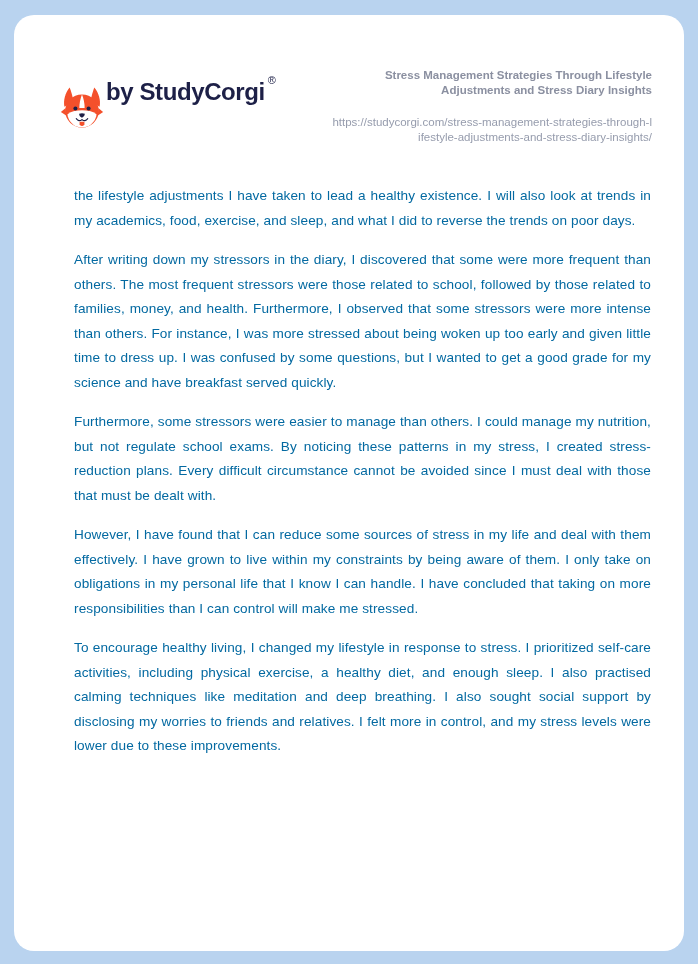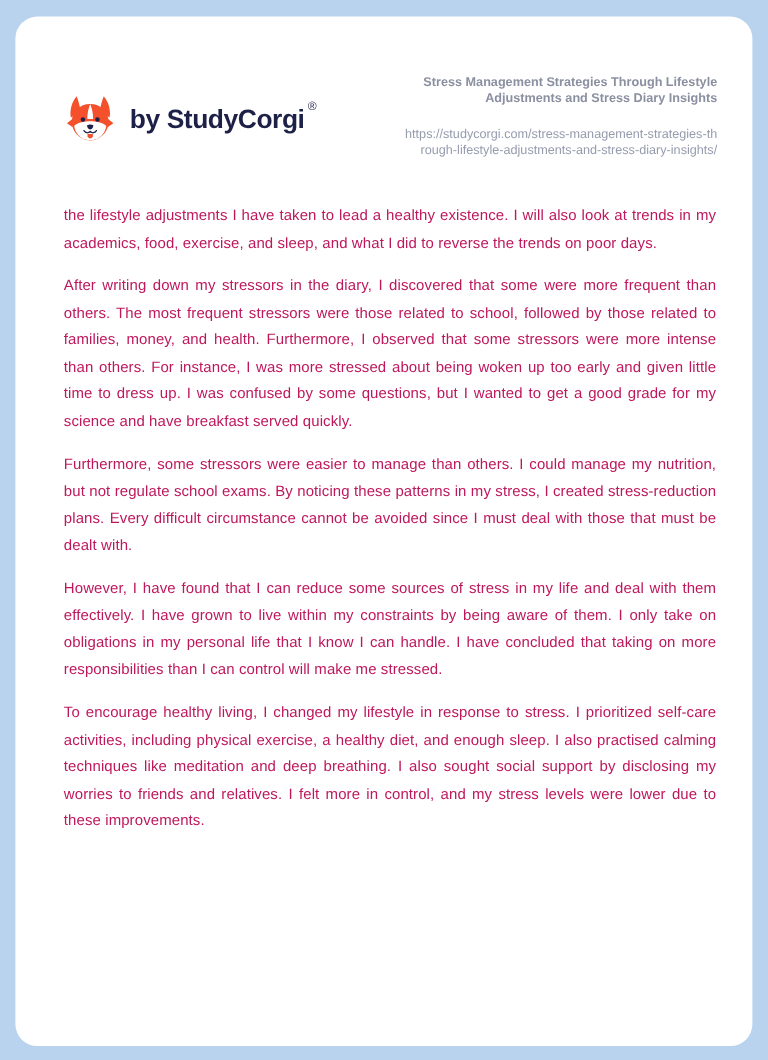--- a/index.html
+++ b/index.html
@@ -21,22 +21,22 @@
   }
   
   .header {
     display: flex;
     justify-content: space-between;
     align-items: flex-start;
     margin-bottom: 40px;
   }
   .brand {
     display: flex;
-    align-items: center;
-    gap: 14px;
+    align-items: flex-start;
+    gap: 2px;
     margin-top: 11px;
     margin-left: 2px;
     text-decoration: none;
   }
   .corgi-svg { width: 44px; height: 62px; display: block; }
   .brand-text {
     font-size: 24px;
     font-weight: bold;
     color: #1d2047;
     letter-spacing: -0.4px;
@@ -63,31 +63,31 @@
     line-height: 14.5px;
     margin-bottom: 18px;
   }
   .doc-url {
     font-size: 11.5px;
     color: #969cad;
     line-height: 14.5px;
     text-decoration: none;
     display: block;
     word-break: break-all;
-    margin-left: 36px;
   }
   
   .content { width: 593px; }
   .content p {
     font-size: 13.6px;
     line-height: 24.5px;
-    color: #be185d;
+    color: #0369a1;
     text-align: justify;
     margin-bottom: 15px;
     letter-spacing: 0.1px;
+    margin-left: 16px;
   }
   .content h2 {
     font-size: 18.5px;
     font-weight: bold;
     color: #2f3159;
     margin-top: 27px;
     margin-bottom: 15px;
     letter-spacing: -0.2px;
   }
   .content h2:first-child { margin-top: 0; }

